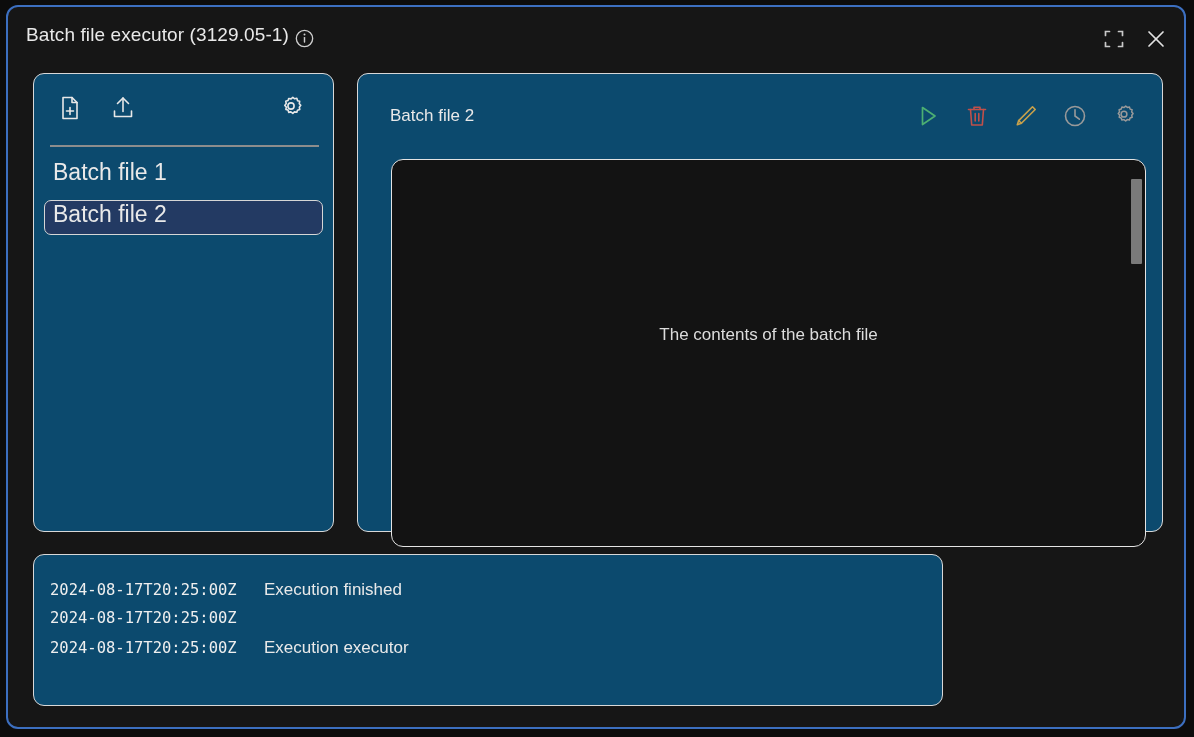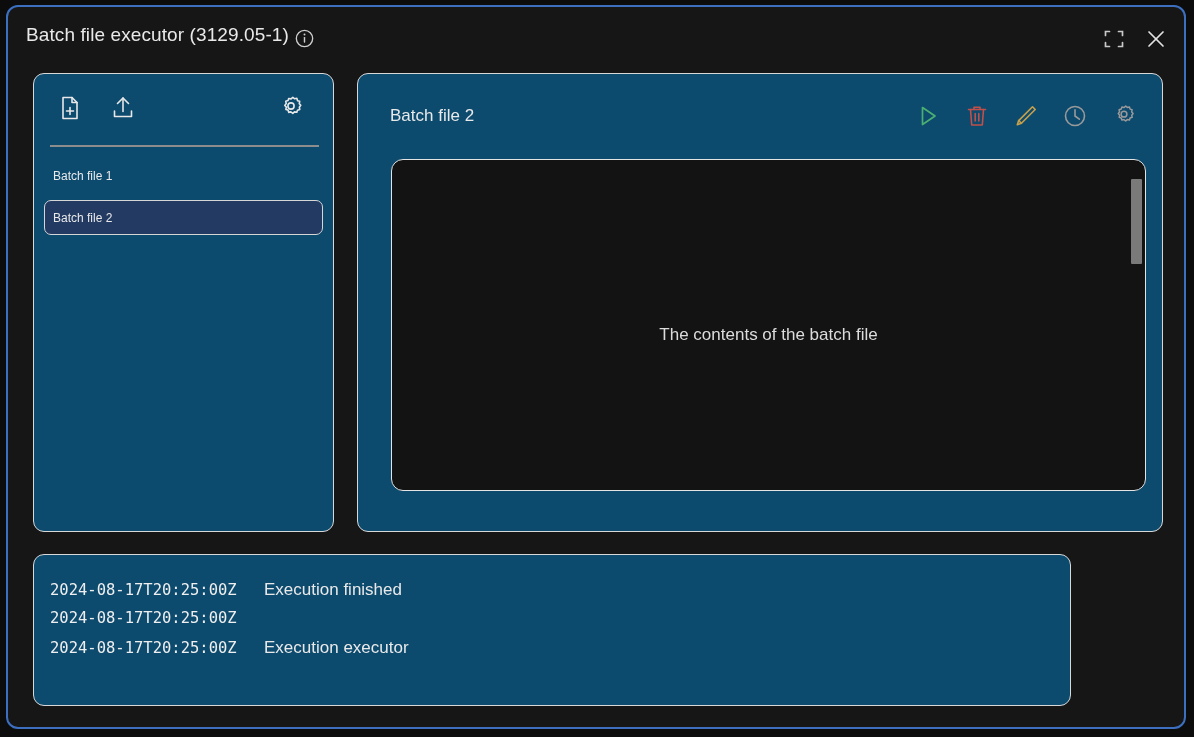--- a/index.html
+++ b/index.html
@@ -79,21 +79,21 @@
   }
   .right-panel {
     left: 349px;
     top: 66px;
     width: 806px;
     height: 459px;
   }
   .log-panel {
     left: 25px;
     top: 547px;
-    width: 1038px;
+    width: 910px;
     height: 152px;
     padding-left: 34px;
   }
   
   .file-toolbar {
     position: absolute;
     left: 0; top: 0;
     width: 100%;
     height: 68px;
   }
@@ -122,23 +122,22 @@
     position: absolute;
     left: 0;
     top: 84px;
     width: 100%;
   }
   .file-item {
     box-sizing: border-box;
     margin: 0 10px 7px 10px;
     height: 35px;
     display: flex;
-    align-items: center;
     padding-left: 8px;
-    font-size: 12px;
+    font-size: 23px;
     color: #e9e9e9;
     border: 1.5px solid transparent;
     border-radius: 7px;
     cursor: pointer;
   }
   .file-item.selected {
     background: #233a63;
     border-color: #d6d6d6;
   }
   
@@ -170,21 +169,21 @@
     align-items: center;
     justify-content: center;
     cursor: pointer;
   }
   .editor-box {
     position: absolute;
     box-sizing: border-box;
     left: 33px;
     top: 85px;
     width: 755px;
-    height: 332px;
+    height: 388px;
     border: 1.6px solid #e4e4e4;
     border-radius: 12px;
     background: #131313;
     overflow: hidden;
   }
   .editor-placeholder {
     position: absolute;
     left: 0;
     top: 165px;
     width: 100%;

